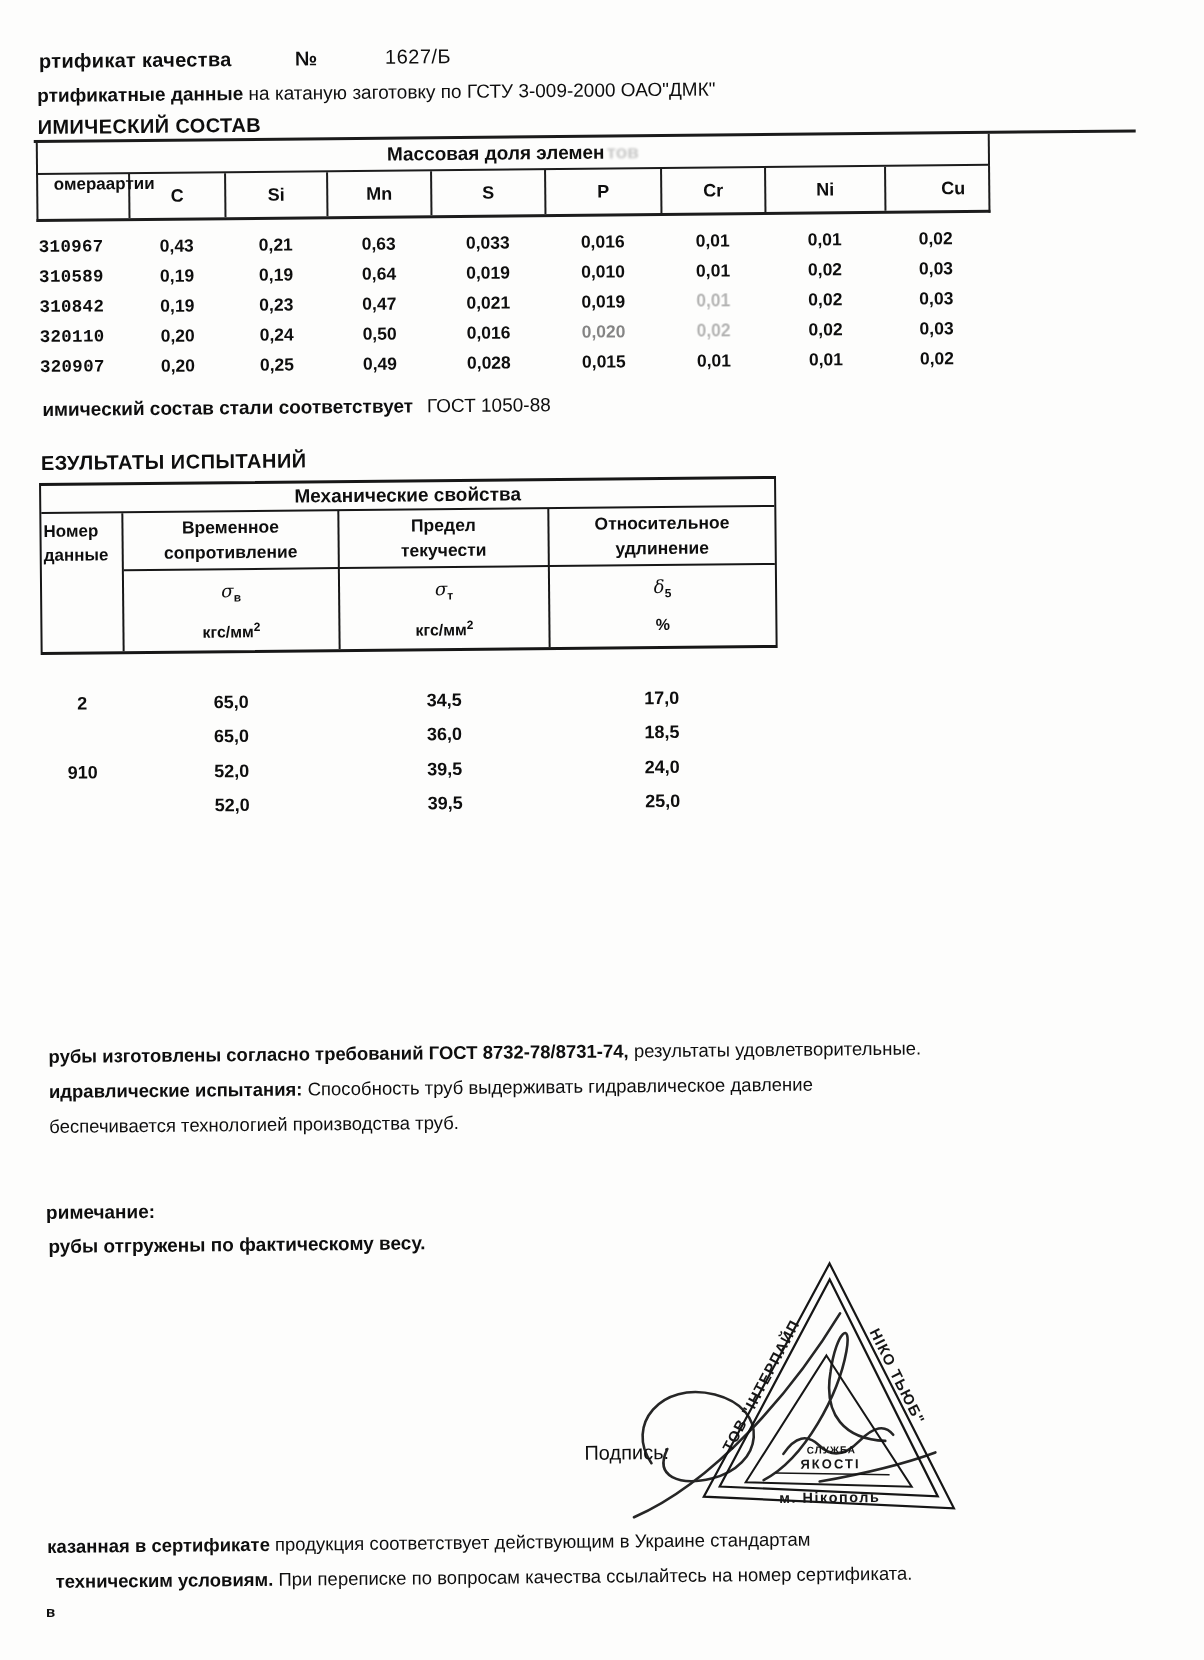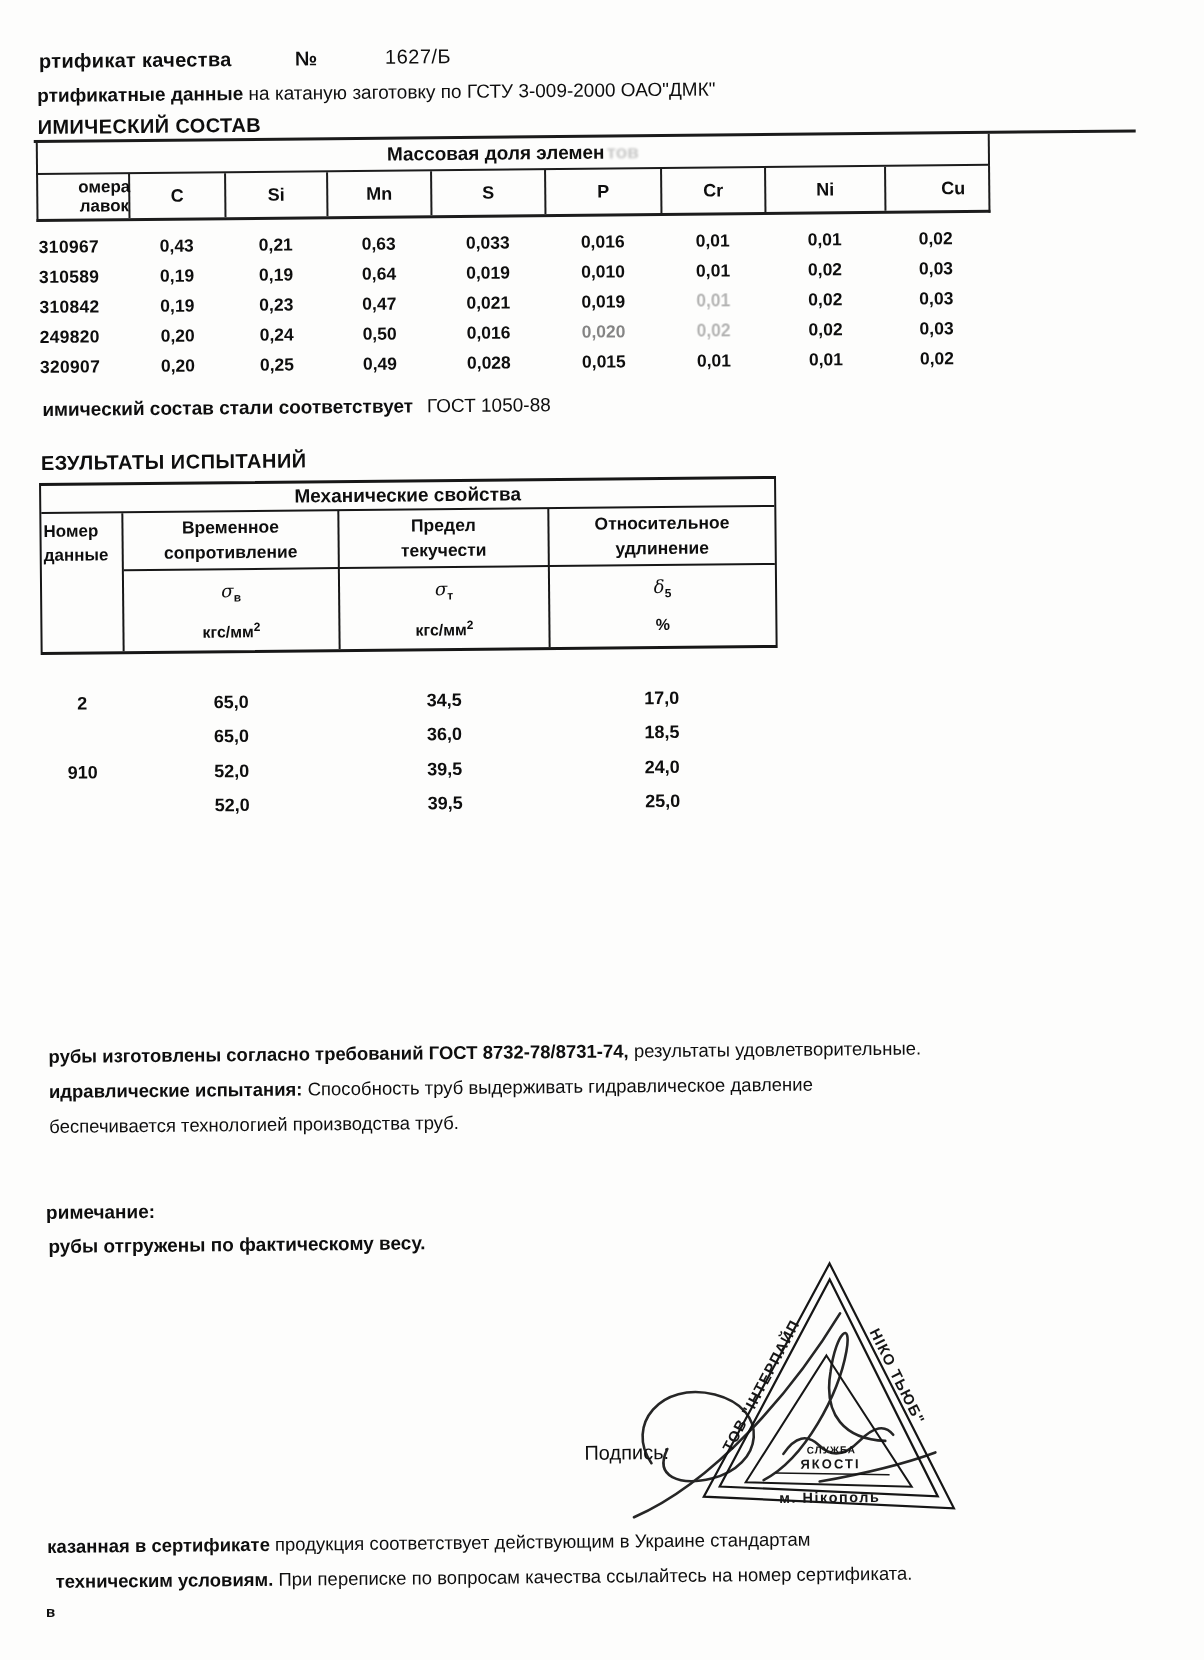--- a/index.html
+++ b/index.html
@@ -21,26 +21,26 @@
   .chem-group{left:40px;top:137px;width:950px;height:30px;border-left:2px solid #1c1c1c;
               border-right:2px solid #1c1c1c;border-bottom:2px solid #1c1c1c;
               display:flex;align-items:center;justify-content:center;font-size:19px;font-weight:bold;}
   .fadeout{opacity:.22;filter:blur(.8px);margin-left:2px;}
   .chem-head{left:40px;top:169px;width:950px;height:44px;display:grid;
              grid-template-columns:92px 96px 102px 104px 114px 116px 104px 120px 102px;
              border-left:2px solid #1c1c1c;border-right:2px solid #1c1c1c;border-bottom:3px solid #1c1c1c;}
   .chem-head>div{border-right:2px solid #1c1c1c;display:flex;align-items:center;justify-content:center;
                  font-size:18px;font-weight:600;}
   .chem-head>div:last-child{border-right:none;padding-left:32px;}
-  .chem-head .stub{flex-direction:column;align-items:center;justify-content:center;
+  .chem-head .stub{flex-direction:row;align-items:flex-start;justify-content:center;
                    padding-left:4px;font-size:17px;font-weight:bold;line-height:19px;margin-left:38px;}
   .chem-body{left:40px;top:226px;width:950px;}
   .chem-row{display:grid;grid-template-columns:92px 96px 102px 104px 114px 116px 104px 120px 102px;height:30px;}
   .ch{display:flex;align-items:center;justify-content:center;font-size:17.5px;font-weight:bold;}
-  .ch.heat{justify-content:flex-start;padding-left:2px;letter-spacing:.3px;}
+  .ch.heat{justify-content:flex-start;padding-left:2px;letter-spacing:.3px;font-family:Liberation Mono, monospace;}
   .fade55{opacity:.5;}
   .fade30{opacity:.3;filter:blur(.4px);}
   .chem-note{left:44px;top:393px;font-size:19px;font-weight:600;}
   .chem-note .gap{margin-left:14px;font-weight:500;}
 
   
   .res-title{left:42px;top:446px;font-size:20px;font-weight:bold;letter-spacing:.5px;}
   .mech{left:40px;top:477px;width:733px;display:grid;
         grid-template-columns:82px 216px 210px 225px;grid-template-rows:28px 58px 80px;
         border-top:3px solid #171717;border-bottom:3px solid #171717;
@@ -91,21 +91,21 @@
     <div class="abs h-chem">ИМИЧЕСКИЙ СОСТАВ</div>
 
     <div class="abs chem-topline"></div>
     <div class="abs chem-group">
       <span>Массовая доля элемен</span>
         <span class="fadeout">тов</span>
     </div>
     <div class="abs chem-head">
       <div class="stub">
         <span>омера</span>
-        <span>лавок</span>
+        <span>артии</span>
       </div>
       <div>C</div>
       <div>Si</div>
       <div>Mn</div>
       <div>S</div>
       <div>P</div>
       <div>Cr</div>
       <div>Ni</div>
       <div>Cu</div>
     </div>
@@ -138,21 +138,21 @@
         <span class="ch">0,19</span>
         <span class="ch">0,23</span>
         <span class="ch">0,47</span>
         <span class="ch">0,021</span>
         <span class="ch">0,019</span>
         <span class="ch fade30">0,01</span>
         <span class="ch">0,02</span>
         <span class="ch">0,03</span>
       </div>
       <div class="chem-row">
-        <span class="ch heat">249820</span>
+        <span class="ch heat">320110</span>
         <span class="ch">0,20</span>
         <span class="ch">0,24</span>
         <span class="ch">0,50</span>
         <span class="ch">0,016</span>
         <span class="ch fade55">0,020</span>
         <span class="ch fade30">0,02</span>
         <span class="ch">0,02</span>
         <span class="ch">0,03</span>
       </div>
       <div class="chem-row">

